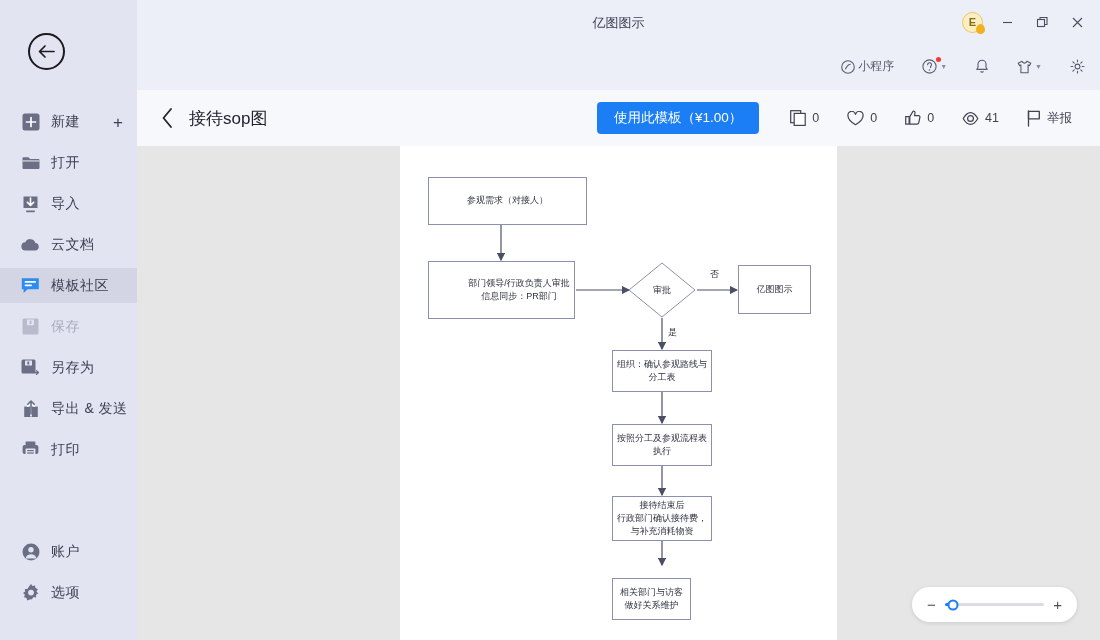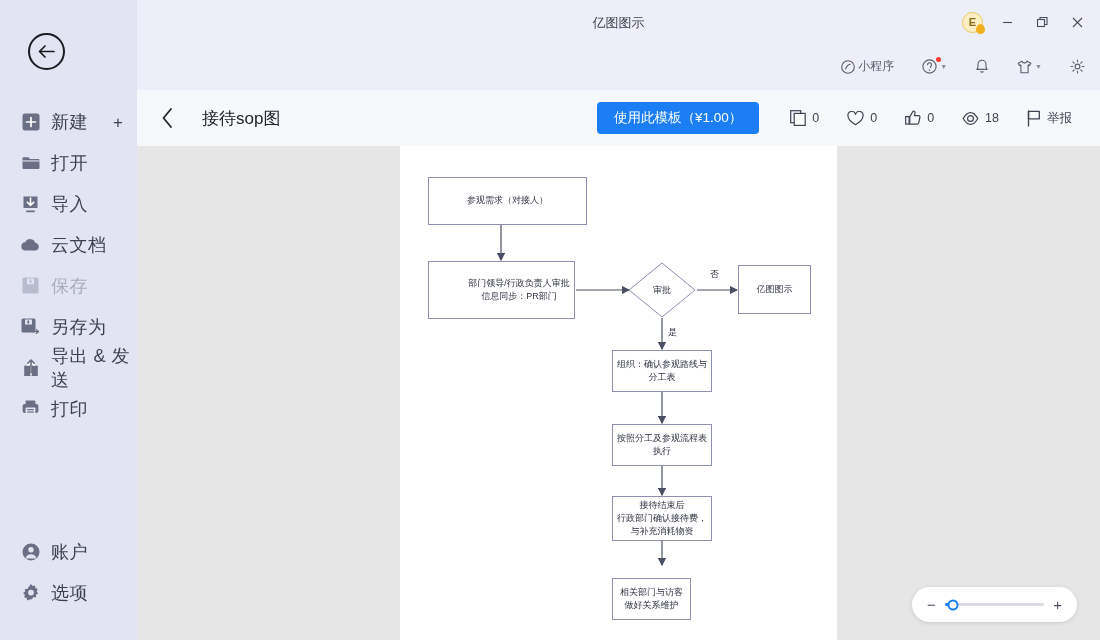--- a/index.html
+++ b/index.html
@@ -33,21 +33,21 @@
     cursor: pointer;
     margin-bottom: 6px;
   }
   .nav-item.active { background: #d3d5e4; }
   .nav-item .ic {
     width: 19px; height: 19px; flex: 0 0 19px;
     margin-right: 11px;
     display: flex; align-items: center; justify-content: center;
   }
   .nav-item .lbl {
-    font-size: 18px; color: #3c3f50; letter-spacing: .5px;
+    font-size: 14px; color: #3c3f50; letter-spacing: .5px;
   }
   .nav-item.disabled .lbl { color: #a9acbd; }
   .nav-plus {
     position: absolute; right: 14px; top: 50%;
     transform: translateY(-50%);
     font-size: 17px; color: #3c3f50; line-height: 1;
     cursor: pointer;
   }
   .nav-bottom { position: absolute; left: 0; bottom: 24px; width: 137px; }
 
@@ -92,21 +92,21 @@
 
   
   .toolbar {
     position: absolute; left: 137px; top: 90px;
     width: 963px; height: 56px;
     background: #f7f8fb;
     display: flex; align-items: center;
   }
   .chev { margin-left: 17px; width: 26px; height: 26px; display: flex;
           align-items: center; justify-content: center; cursor: pointer; }
-  .doc-title { margin-left: 22px; font-size: 17px; color: #22242f; }
+  .doc-title { margin-left: 9px; font-size: 17px; color: #22242f; }
   .tb-right { margin-left: auto; display: flex; align-items: center; gap: 0; padding-right: 14px; }
   .use-btn {
     background: #1b7ef5; color: #fff; border: none; border-radius: 4px;
     height: 32px; padding: 0 17px; font-size: 13.5px; cursor: pointer;
     font-family: inherit; margin-right: 17px; margin-left: 36px;
   }
   .stat {
     display: flex; align-items: center; gap: 6px;
     padding: 0 14px; cursor: pointer; color: #3f4251; font-size: 12.5px;
   }
@@ -218,20 +218,30 @@
 
       <div class="nav-item">
         <span class="ic">
           <svg width="19" height="13" viewBox="0 0 19 13">
               <path d="M4.6 12.5a4.1 4.1 0 01-.3-8.2A5.4 5.4 0 0114.4 5a3.8 3.8 0 01.3 7.5z" fill="#6a6f86"></path>
             </svg>
         </span>
         <span class="lbl">云文档</span>
       </div>
 
+      <div class="nav-item active">
+        <span class="ic">
+          <svg width="19" height="17" viewBox="0 0 19 17">
+              <path d="M.8 1.2h17v11H6.6L2.6 16V12.2H.8z" fill="#2d8cf0"></path>
+              <rect x="3.6" y="4" width="11.4" height="1.8" rx=".9" fill="#fff"></rect>
+              <rect x="3.6" y="7.4" width="7.4" height="1.8" rx=".9" fill="#fff"></rect>
+            </svg>
+        </span>
+        <span class="lbl">模板社区</span>
+      </div>
 
       <div class="nav-item disabled">
         <span class="ic">
           <svg width="17" height="17" viewBox="0 0 17 17">
               <rect x="0.5" y="0.5" width="16" height="16" rx="1.5" fill="#b8bbcb"></rect>
               <rect x="5" y="1.6" width="7" height="5.6" rx=".6" fill="#e2e4f2"></rect>
               <rect x="7.6" y="2.6" width="1.9" height="3.4" fill="#b8bbcb"></rect>
             </svg>
         </span>
         <span class="lbl">保存</span>
@@ -393,21 +403,21 @@
             <rect x="0.7" y="6.6" width="3.4" height="7.5" fill="none" stroke="#3f4251" stroke-width="1.2"></rect>
           </svg>
         <span>0</span>
       </div>
 
       <div class="stat">
         <svg width="17" height="15" viewBox="0 0 17 15">
             <path d="M8.5 1.6c4 0 7.3 5.9 7.3 5.9s-3.3 5.9-7.3 5.9S1.2 7.5 1.2 7.5 4.5 1.6 8.5 1.6z" fill="none" stroke="#3f4251" stroke-width="1.2"></path>
             <circle cx="8.5" cy="7.5" r="2.9" fill="none" stroke="#3f4251" stroke-width="1.2"></circle>
           </svg>
-        <span>18</span>
+        <span>41</span>
       </div>
 
       <div class="stat">
         <svg width="14" height="17" viewBox="0 0 14 17">
             <path d="M1.5 1v15" stroke="#3f4251" stroke-width="1.3" stroke-linecap="round"></path>
             <path d="M1.5 1.4h10.8v7.4H1.5z" fill="none" stroke="#3f4251" stroke-width="1.3" stroke-linejoin="round"></path>
           </svg>
         <span>举报</span>
       </div>
     </div>

